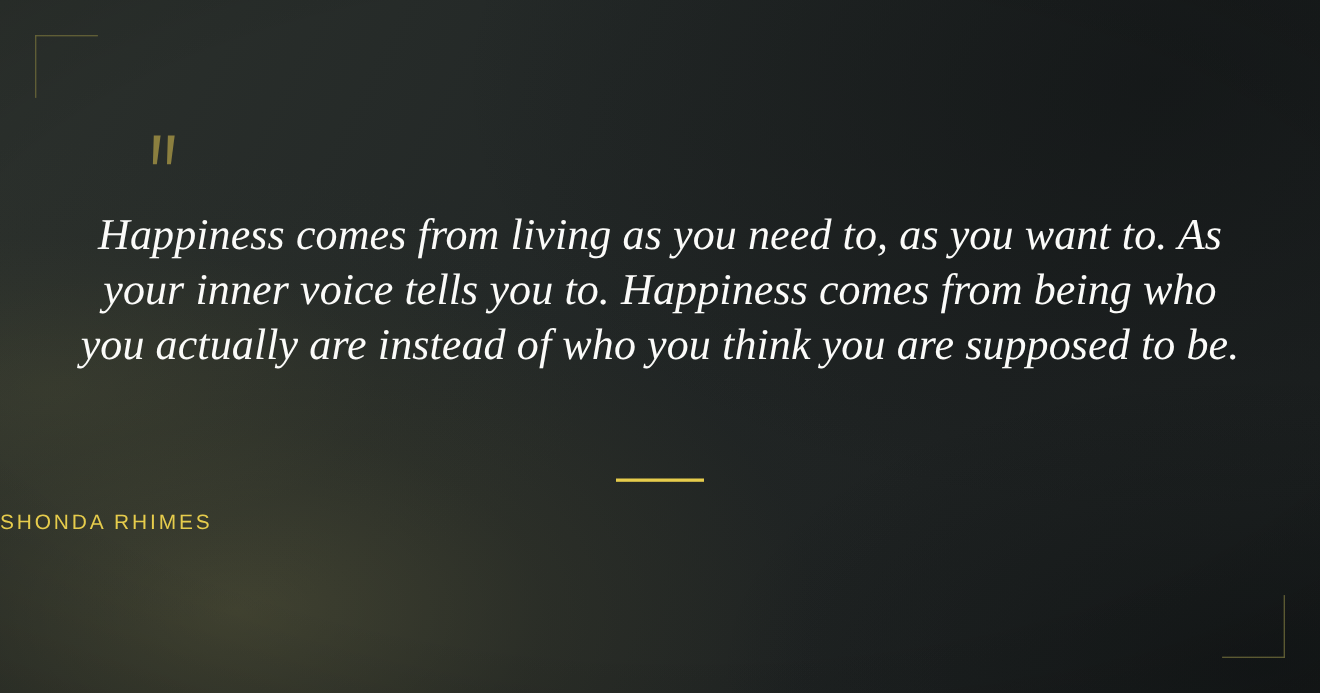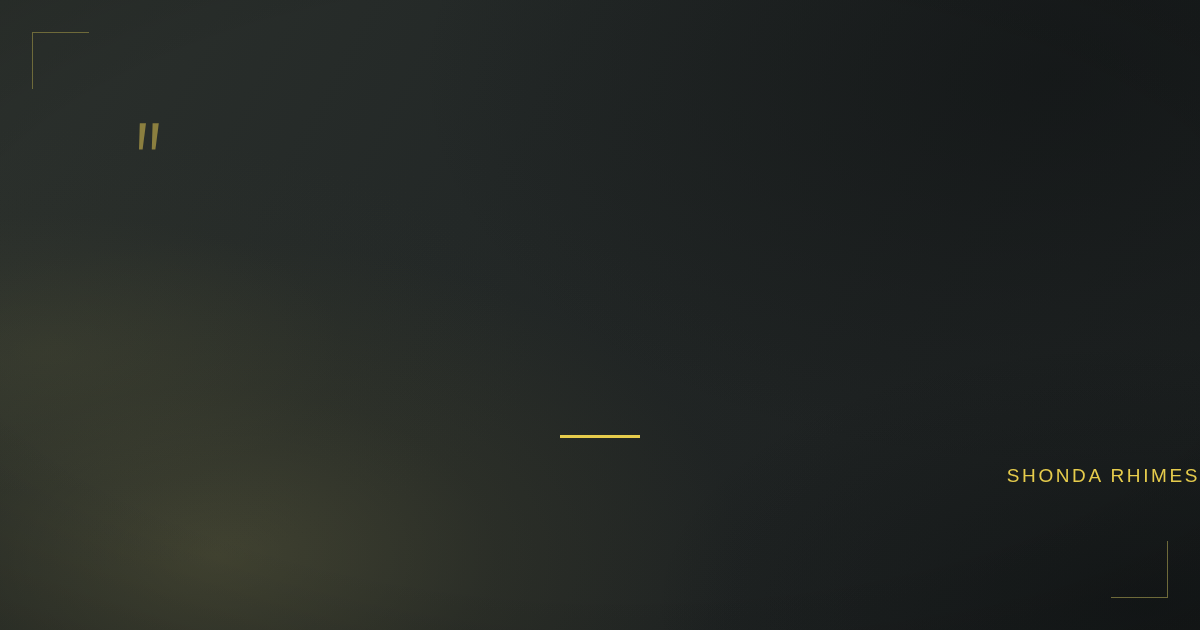--- a/index.html
+++ b/index.html
@@ -118,27 +118,26 @@
     width: 80px;
     height: 3px;
     margin-left: -40px;
     background: #e6cc4c;
   }
   .attribution {
     position: absolute;
     left: 0;
     right: 0;
     top: 465px;
-    text-align: right;
+    text-align: left;
     font-family: "Liberation Sans", sans-serif;
     font-size: 19px;
     font-weight: 400;
     letter-spacing: 2.6px;
     color: #e6cc4c;
-    padding-left: 29px;
   }
 </style>
 </head>
 <body>
 
 <div id="card">
 
   <div class="bg-layer bg-base"></div>
   <div class="bg-layer bg-glow-bl"></div>
   <div class="bg-layer bg-glow-ml"></div>
@@ -150,18 +149,21 @@
   <div class="corner corner-br"></div>
 
 
   <div class="quote-mark">
     <svg width="46" height="46" viewBox="0 0 46 46" aria-hidden="true">
       <path d="M11.8 4.2 L18.0 4.2 L14.6 30.4 L11.0 30.4 Z" fill="#8b7f3f"></path>
       <path d="M24.6 4.2 L30.8 4.2 L27.4 30.4 L23.8 30.4 Z" fill="#8b7f3f"></path>
     </svg>
   </div>
 
+  <div class="quote-wrap">
+    <p class="quote-text">Happiness comes from living as you need to, as you want to. As your inner voice tells you to. Happiness comes from being who you actually are instead of who you think you are supposed to be.</p>
+  </div>
 
   <div class="divider"></div>
 
   <div class="attribution">SHONDA RHIMES</div>
 
 </div>
 
 </body></html>

